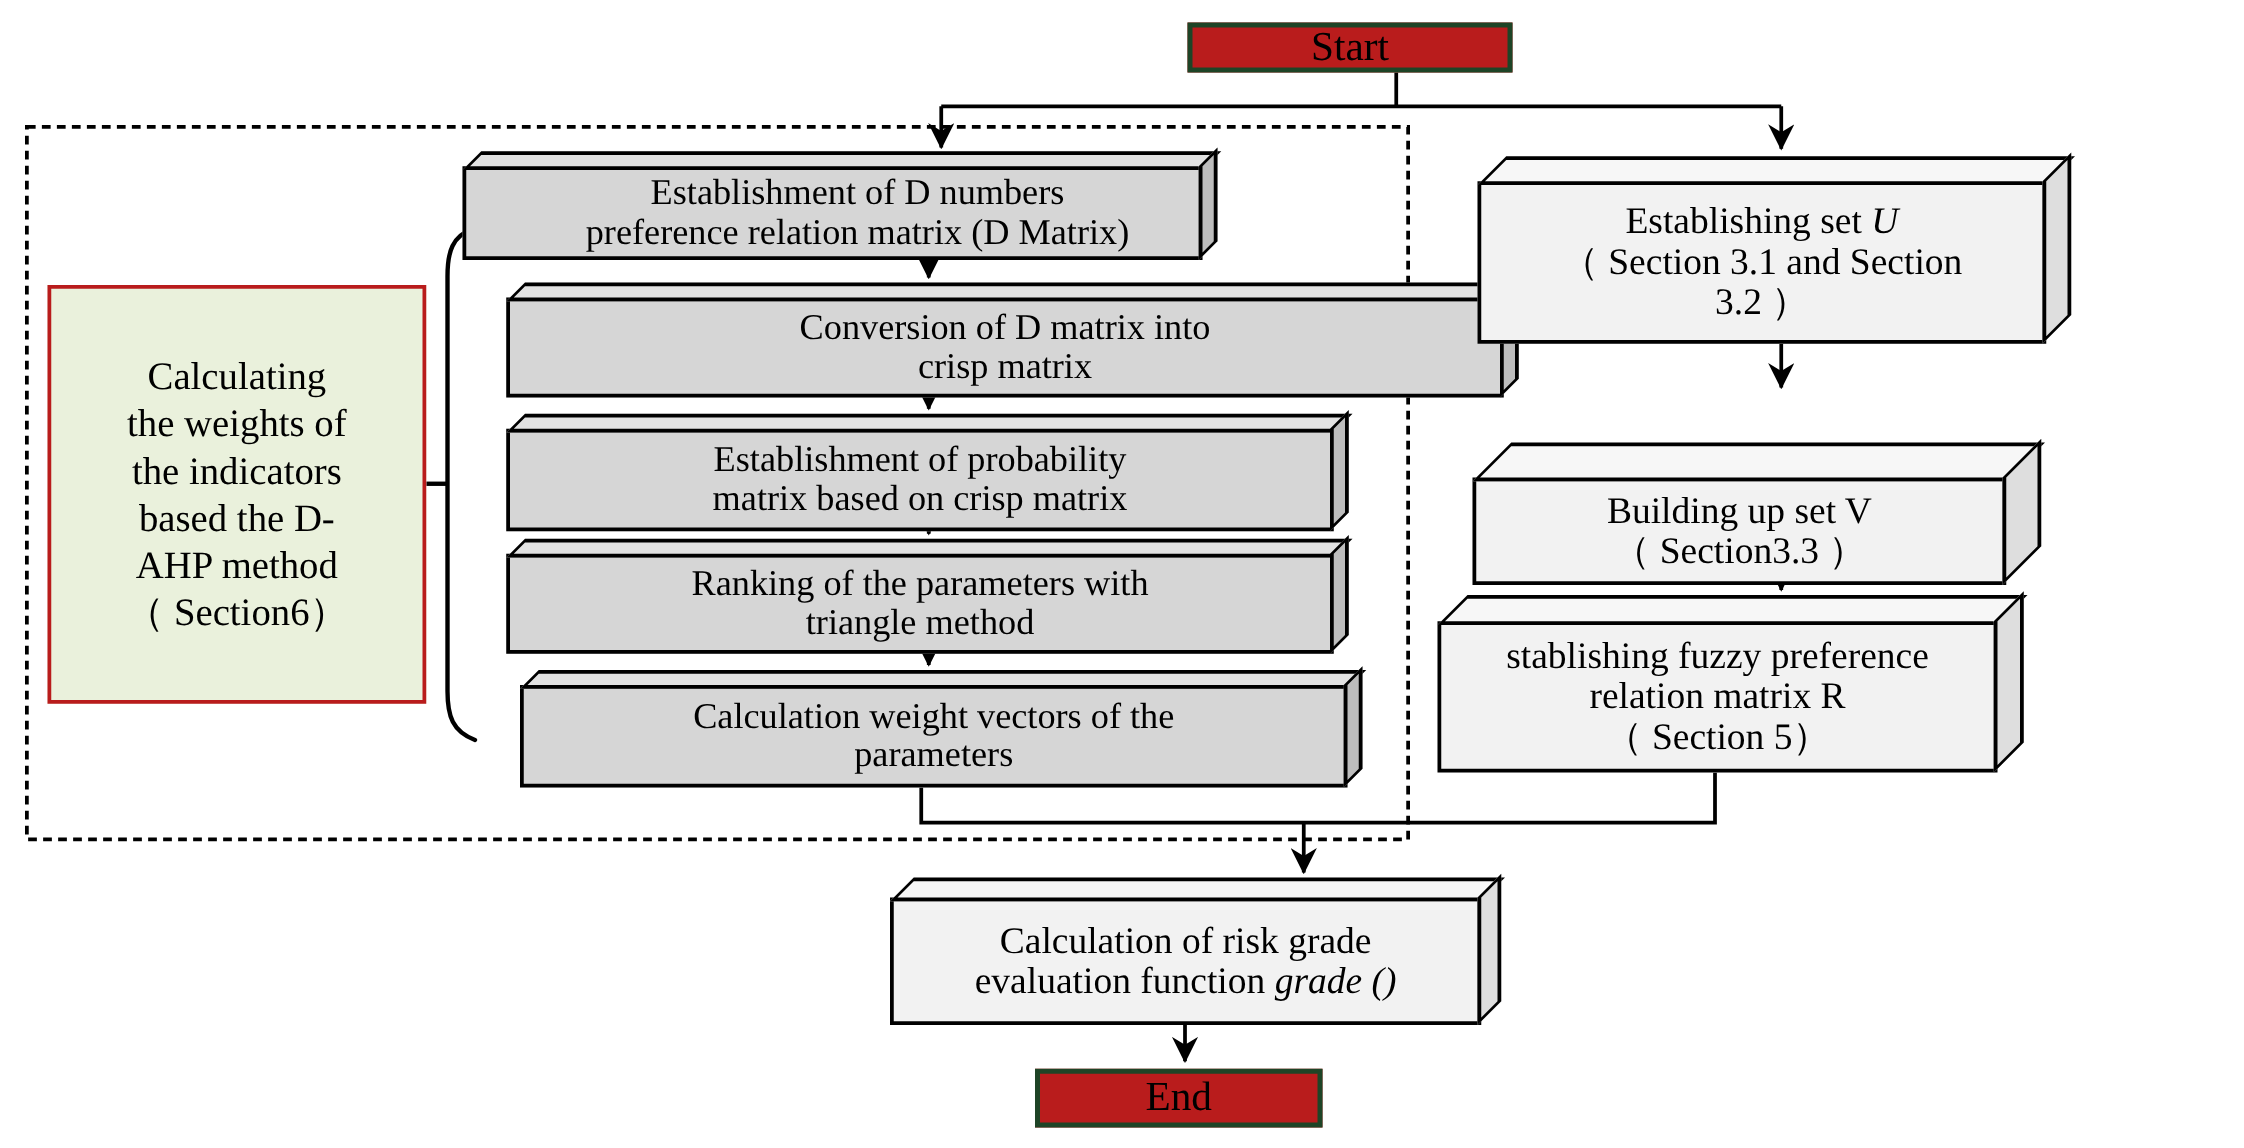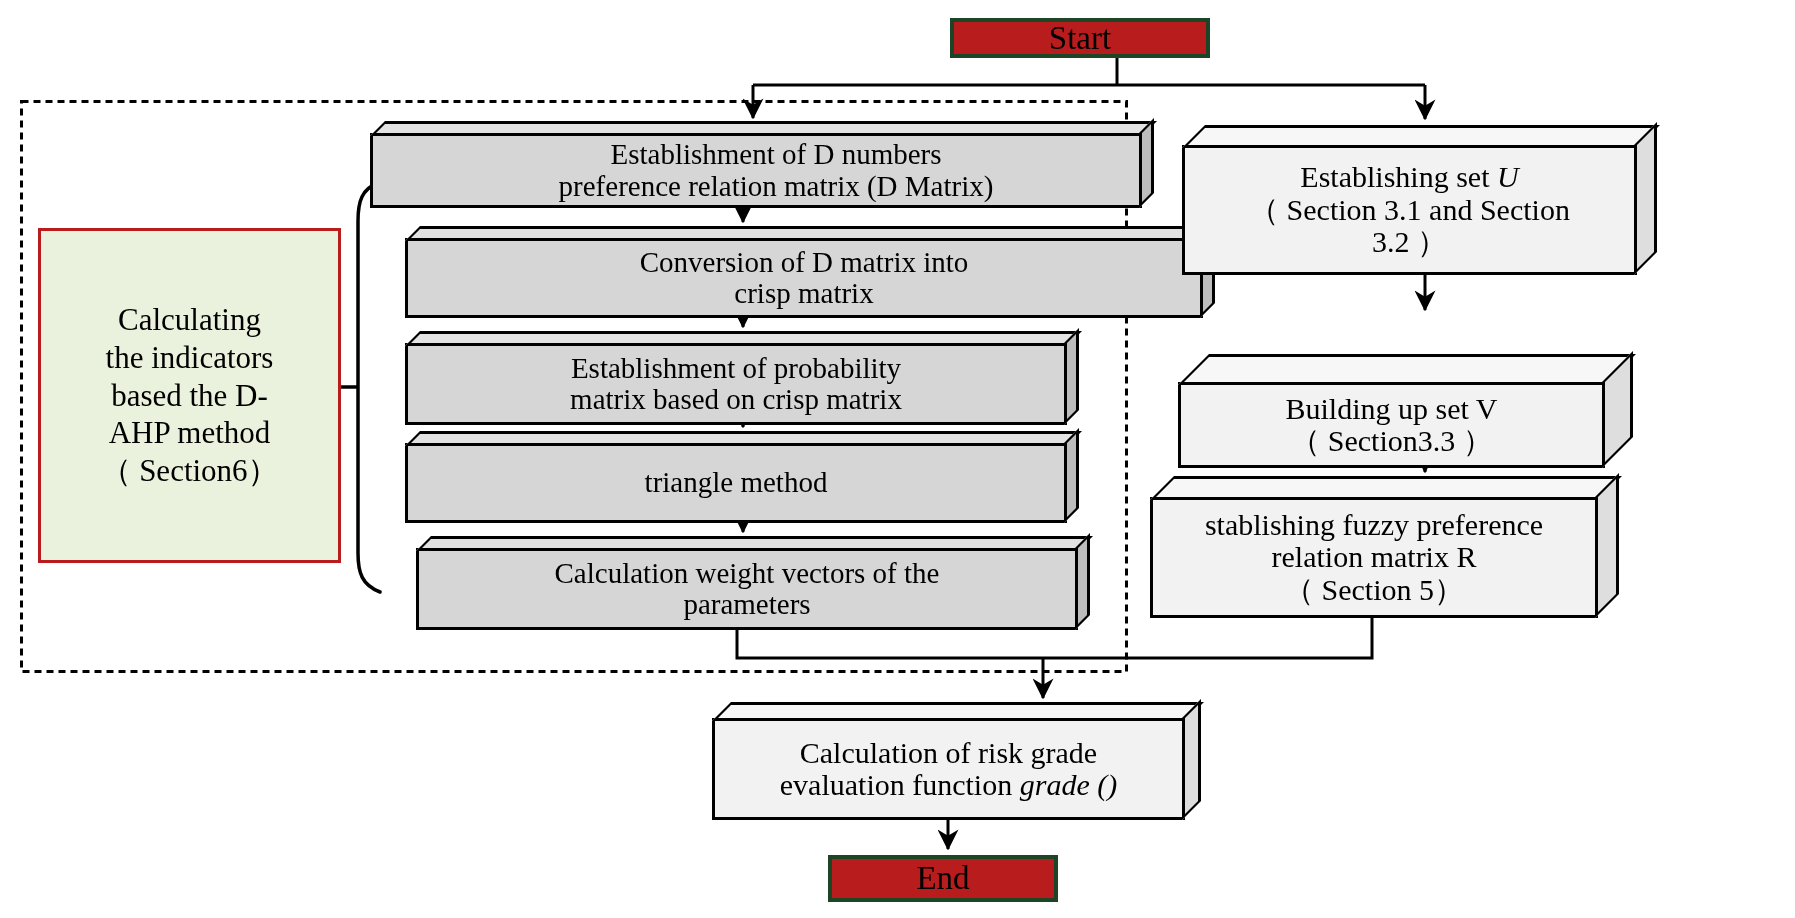--- a/index.html
+++ b/index.html
@@ -80,39 +80,41 @@
     <path d="M378 183 C362 189 358 201 358 221 L358 553 C358 573 362 585 380 592" stroke="#000" stroke-width="3.5" fill="none" stroke-linecap="round"></path>
     <path d="M341 387 H358" stroke="#000" stroke-width="3.5" fill="none"></path>
   </svg>
 
   <div class="terminal" style="left:950px;top:18px;width:260px;height:40px;">
     <span>Start</span>
   </div>
 
   <div class="greenbox" style="left:38px;top:228px;width:303px;height:335px;">
     <span class="ln">Calculating</span>
+    <span class="ln">the weights of</span>
     <span class="ln">the indicators</span>
     <span class="ln">based the D-</span>
     <span class="ln">AHP method</span>
     <span class="ln">（ Section6）</span>
   </div>
 
-  <div class="cube gray" style="left:370px;top:133px;width:772px;height:75px;padding-left:40px;">
+  <div class="cube gray" style="left:370px;top:133px;width:592px;height:75px;padding-left:40px;">
     <span class="ln">Establishment of D numbers</span>
     <span class="ln">preference relation matrix (D Matrix)</span>
   </div>
   <div class="cube gray" style="left:405px;top:238px;width:798px;height:80px;">
     <span class="ln">Conversion of D matrix into</span>
     <span class="ln">crisp matrix</span>
   </div>
   <div class="cube gray" style="left:405px;top:343px;width:662px;height:82px;">
     <span class="ln">Establishment of probability</span>
     <span class="ln">matrix based on crisp matrix</span>
   </div>
   <div class="cube gray" style="left:405px;top:443px;width:662px;height:80px;">
+    <span class="ln">Ranking of the parameters with</span>
     <span class="ln">triangle method</span>
   </div>
   <div class="cube gray" style="left:416px;top:548px;width:662px;height:82px;">
     <span class="ln">Calculation weight vectors of the</span>
     <span class="ln">parameters</span>
   </div>
 
   <div class="cube lite" style="--d:20px;left:1182px;top:145px;width:455px;height:130px;">
     <span class="ln"><span>Establishing set </span><span class="it">U</span></span>
     <span class="ln">（ Section 3.1 and Section</span>

